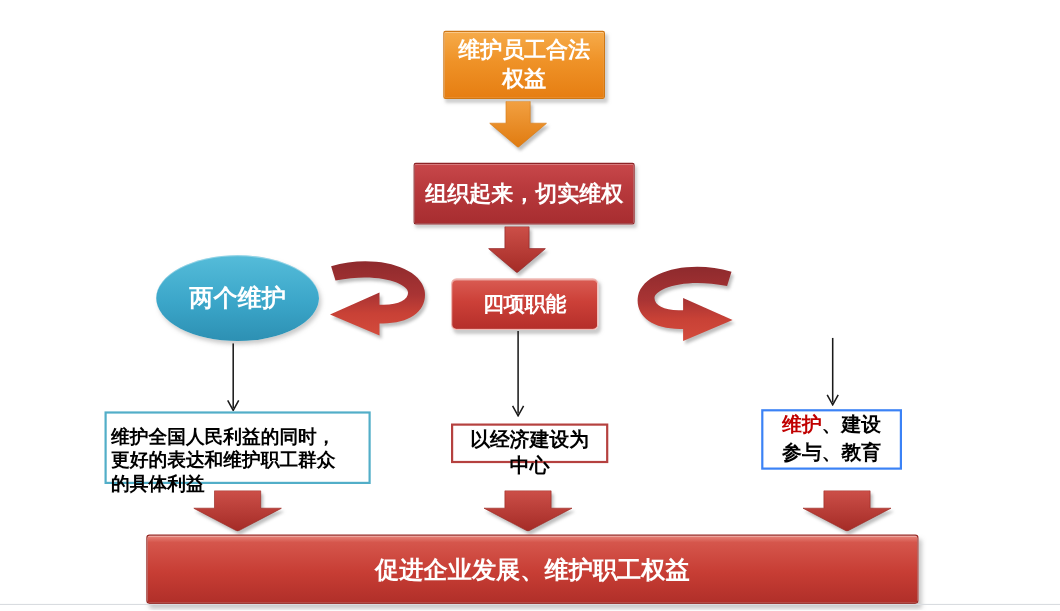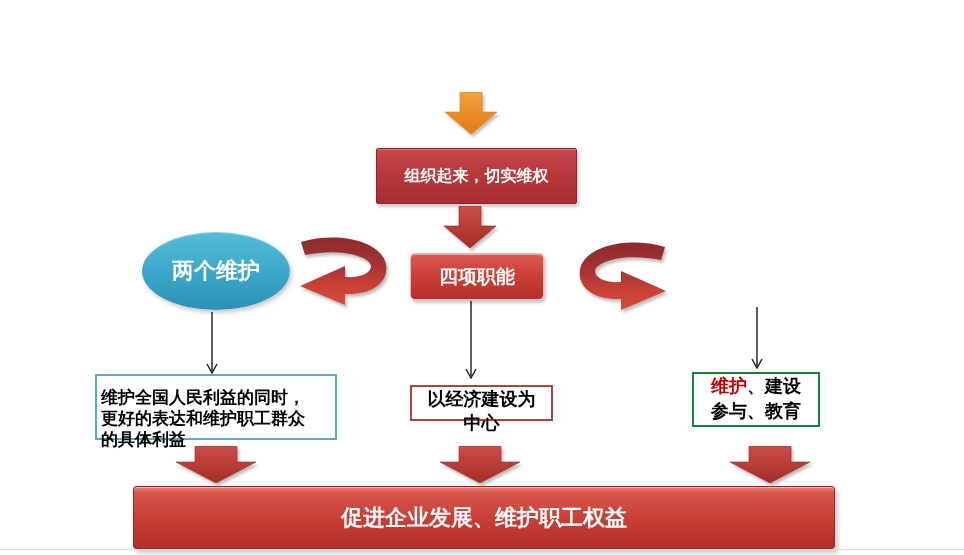--- a/index.html
+++ b/index.html
@@ -18,21 +18,21 @@
     display:flex;align-items:center;justify-content:center;
     font-size:20px;line-height:26px;
   }
   
   .box-organize{
     left:376px;top:148px;width:199px;height:54px;
     background:linear-gradient(180deg,#c8474a 0%,#b93a3d 40%,#a72d30 100%);
     border:1px solid #8e2326;border-radius:2px;
     box-shadow:2px 3px 3px rgba(160,160,160,.5), inset 0 1px 0 rgba(255,255,255,.28);
     display:flex;align-items:center;justify-content:center;
-    font-size:16px;
+    font-size:20px;
   }
   
   .box-center{
     left:410px;top:253px;width:132px;height:45px;
     background:linear-gradient(180deg,#d95b52 0%,#cc4038 45%,#b52f2a 100%);
     border:1px solid #f0b9b4;border-radius:5px;
     box-shadow:2px 3px 3px rgba(150,150,150,.5), inset 0 1px 0 rgba(255,255,255,.45);
     display:flex;align-items:center;justify-content:center;
     font-size:19px;
   }
@@ -54,21 +54,21 @@
     border:2px solid #52aec8;
     font-size:17px;line-height:21px;padding:11px 4px;text-align:left;
   }
   .detail-center{
     left:410px;top:385px;width:143px;height:36px;
     border:2px solid #b5413f;
     font-size:18px;line-height:24px;text-align:center;
   }
   .detail-right{
     left:692px;top:372px;width:128px;height:55px;
-    border:2px solid #15803d;
+    border:2px solid #3b82f6;
     font-size:18px;line-height:25px;text-align:center;
   }
   .hl-red{color:#c00000;}
   .banner{
     left:133px;top:486px;width:700px;height:61px;
     background:linear-gradient(180deg,#e8857b 0%,#d5564c 10%,#c73d34 55%,#b02f29 100%);
     border:1px solid #962722;border-radius:3px;
     box-shadow:3px 4px 4px rgba(150,150,150,.5), inset 0 1px 0 rgba(255,255,255,.4);
     display:flex;align-items:center;justify-content:center;
     font-size:22px;
@@ -94,20 +94,22 @@
       </linearGradient>
       <linearGradient id="gradCurve" x1="0" y1="0" x2="0" y2="1">
         <stop offset="0%" stop-color="#8e2a2d"></stop>
           <stop offset="45%" stop-color="#a93434"></stop>
         <stop offset="70%" stop-color="#c84136"></stop>
           <stop offset="100%" stop-color="#d44b3c"></stop>
       </linearGradient>
     </defs>
   </svg>
 
+  <div class="abs box-goal node-text">维护员工合法
+权益</div>
 
   <svg class="abs shadowed" style="left:445px;top:92px;" width="52" height="42" viewBox="0 0 52 42">
     <polygon points="15,0 37,0 37,20 52,20 26,42 0,20 15,20" fill="url(#gradOrangeArrow)" stroke="#d97e1a" stroke-width="0.6"></polygon>
   </svg>
 
   <div class="abs box-organize node-text">组织起来，切实维权</div>
 
   <svg class="abs shadowed" style="left:444px;top:206px;" width="52" height="42" viewBox="0 0 52 42">
     <polygon points="15,0 37,0 37,20 52,20 26,42 0,20 15,20" fill="url(#gradRedArrow)" stroke="#8e2326" stroke-width="0.6"></polygon>
   </svg>

